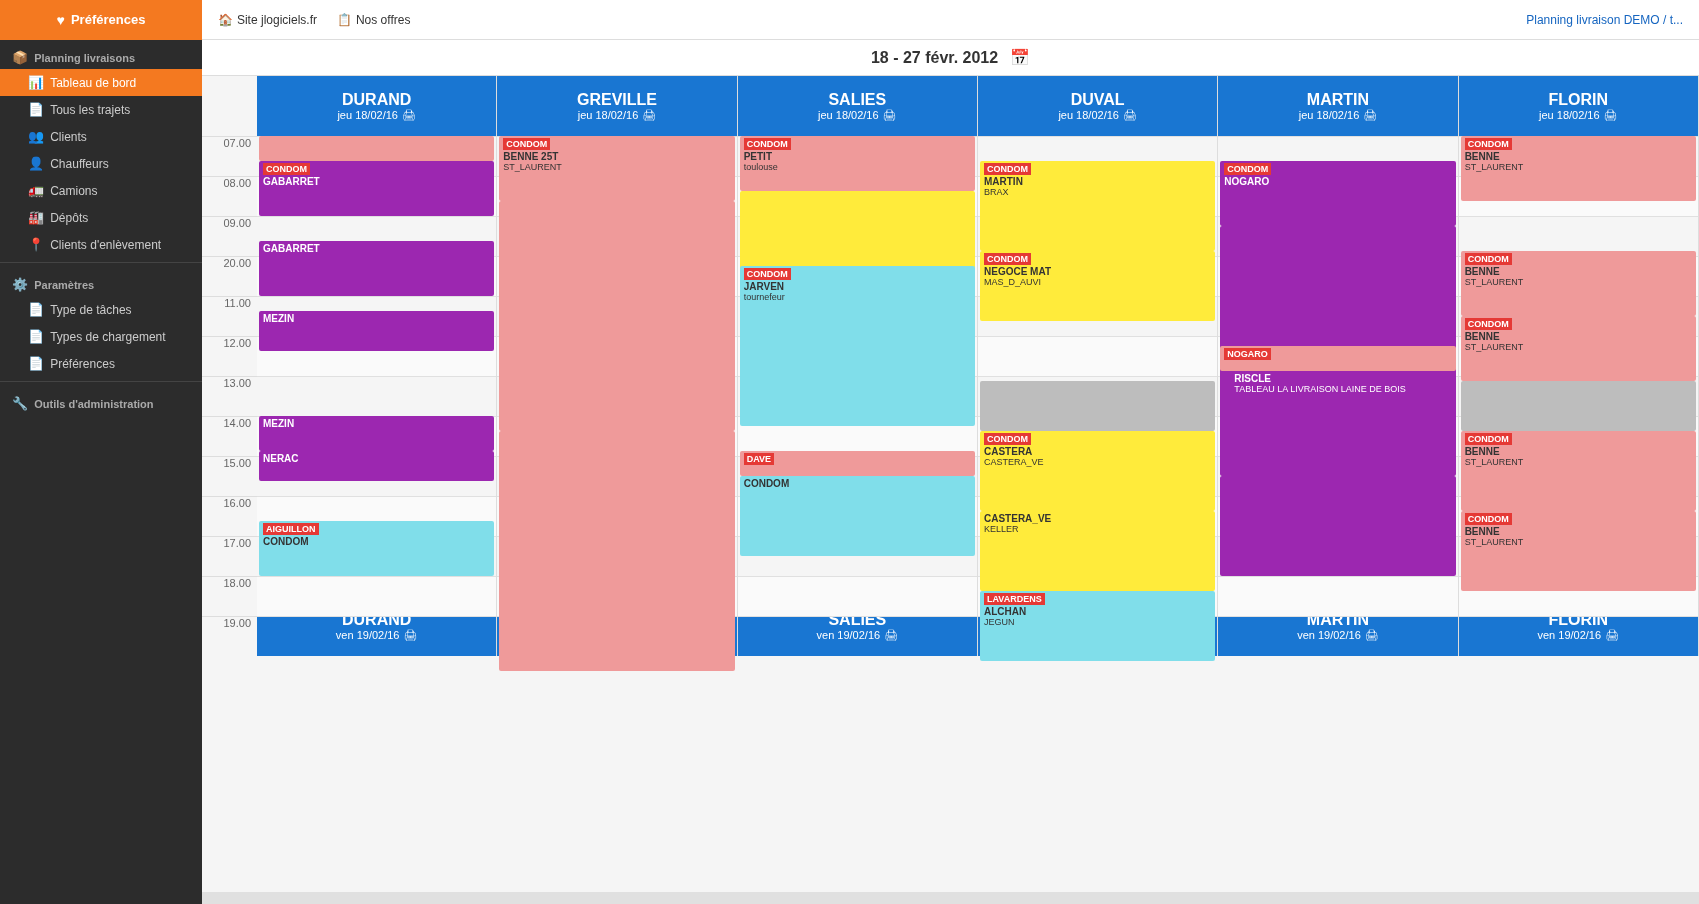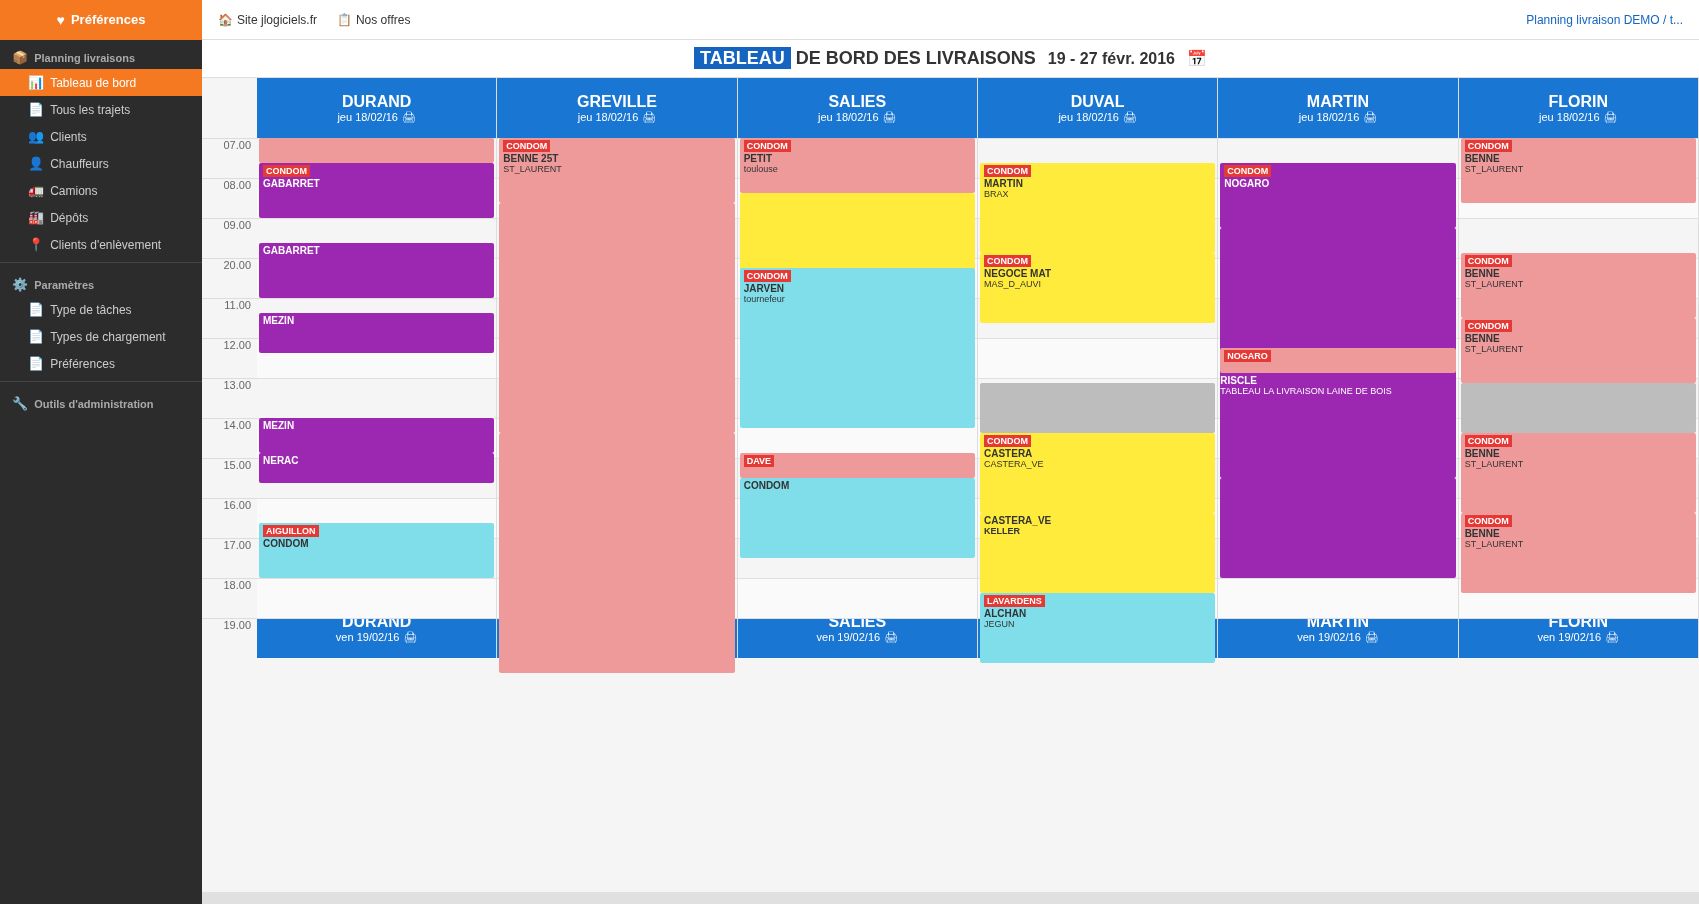--- a/index.html
+++ b/index.html
@@ -162,24 +162,21 @@
     <div class="sidebar-divider"></div>
     <div class="sidebar-section-title">
       <span class="icon">🔧</span>
       <span>Outils d'administration</span>
     </div>
   </div>
 
   <div class="content">
 
     <div class="content-header">
-      <span>
-        <span class="tableau-highlight">TABLEAU</span><span> DE BORD DES LIVRAISONS</span>
-      </span>
-      <span class="date-range">19 - 27 févr. 2016</span>
+      <span class="date-range">18 - 27 févr. 2012</span>
       <span class="cal-icon">📅</span>
     </div>
 
     <div class="planner" id="planner">
       <div class="planner-inner" id="planner-inner">
 
         <div class="time-col" id="time-col">
             <div class="time-slot">07.00</div>
             <div class="time-slot">08.00</div>
             <div class="time-slot">09.00</div>
@@ -314,21 +311,21 @@
                 <div class="grid-row" style="position: absolute; top: 360px; left: 0px; right: 0px; height: 40px;"></div>
                 <div class="grid-row" style="position: absolute; top: 400px; left: 0px; right: 0px; height: 40px;"></div>
                 <div class="grid-row" style="position: absolute; top: 440px; left: 0px; right: 0px; height: 40px;"></div>
                 <div class="grid-row" style="position: absolute; top: 480px; left: 0px; right: 0px; height: 40px;"></div>
                 <div class="event" style="position: absolute; top: 25px; height: 90px; left: 2px; right: 2px; background: rgb(255, 235, 59); color: rgb(51, 51, 51); border-radius: 2px; padding: 2px 4px; overflow: hidden; font-size: 10px; cursor: pointer;"><div style="background:#e53935;color:white;font-size:9px;font-weight:bold;display:inline-block;padding:1px 3px;margin-bottom:1px;">CONDOM</div><br><div style="font-weight:bold;font-size:10px;">MARTIN</div><div style="font-size:9px;">BRAX</div></div>
                 <div class="event" style="position: absolute; top: 115px; height: 70px; left: 2px; right: 2px; background: rgb(255, 235, 59); color: rgb(51, 51, 51); border-radius: 2px; padding: 2px 4px; overflow: hidden; font-size: 10px; cursor: pointer;"><div style="background:#e53935;color:white;font-size:9px;font-weight:bold;display:inline-block;padding:1px 3px;margin-bottom:1px;">CONDOM</div><br><div style="font-weight:bold;font-size:10px;">NEGOCE MAT</div><div style="font-size:9px;">MAS_D_AUVI</div></div>
                 <div class="event" style="position: absolute; top: 245px; height: 50px; left: 2px; right: 2px; background: rgb(189, 189, 189); color: rgb(51, 51, 51); border-radius: 2px; padding: 2px 4px; overflow: hidden; font-size: 10px; cursor: pointer;"></div>
                 <div class="event" style="position: absolute; top: 295px; height: 80px; left: 2px; right: 2px; background: rgb(255, 235, 59); color: rgb(51, 51, 51); border-radius: 2px; padding: 2px 4px; overflow: hidden; font-size: 10px; cursor: pointer;"><div style="background:#e53935;color:white;font-size:9px;font-weight:bold;display:inline-block;padding:1px 3px;margin-bottom:1px;">CONDOM</div><br><div style="font-weight:bold;font-size:10px;">CASTERA</div><div style="font-size:9px;">CASTERA_VE</div></div>
                 <div class="event" style="position: absolute; top: 375px; height: 80px; left: 2px; right: 2px; background: rgb(255, 235, 59); color: rgb(51, 51, 51); border-radius: 2px; padding: 2px 4px; overflow: hidden; font-size: 10px; cursor: pointer;">
                   <div style="font-weight:bold;font-size:10px;">CASTERA_VE</div>
-                  <div style="font-size:9px;font-weight:bold;">KELLER</div>
+                  <div style="font-size:9px;">KELLER</div>
                 </div>
                 <div class="event" style="position: absolute; top: 455px; height: 70px; left: 2px; right: 2px; background: rgb(128, 222, 234); color: rgb(51, 51, 51); border-radius: 2px; padding: 2px 4px; overflow: hidden; font-size: 10px; cursor: pointer;"><div style="background:#e53935;color:white;font-size:9px;font-weight:bold;display:inline-block;padding:1px 3px;margin-bottom:1px;">LAVARDENS</div><br><div style="font-weight:bold;font-size:10px;">ALCHAN</div><div style="font-size:9px;">JEGUN</div></div>
               </div>
               <div class="driver-footer">
                 <div class="driver-name">DUVAL</div>
     <div class="driver-date">ven 19/02/16 <span>🖨</span></div>
               </div>
             </div>
             <div class="driver-col">
               <div class="driver-header">
@@ -345,21 +342,21 @@
                 <div class="grid-row" style="position: absolute; top: 240px; left: 0px; right: 0px; height: 40px;"></div>
                 <div class="grid-row" style="position: absolute; top: 280px; left: 0px; right: 0px; height: 40px;"></div>
                 <div class="grid-row" style="position: absolute; top: 320px; left: 0px; right: 0px; height: 40px;"></div>
                 <div class="grid-row" style="position: absolute; top: 360px; left: 0px; right: 0px; height: 40px;"></div>
                 <div class="grid-row" style="position: absolute; top: 400px; left: 0px; right: 0px; height: 40px;"></div>
                 <div class="grid-row" style="position: absolute; top: 440px; left: 0px; right: 0px; height: 40px;"></div>
                 <div class="grid-row" style="position: absolute; top: 480px; left: 0px; right: 0px; height: 40px;"></div>
                 <div class="event" style="position: absolute; top: 25px; height: 65px; left: 2px; right: 2px; background: rgb(156, 39, 176); color: rgb(255, 255, 255); border-radius: 2px; padding: 2px 4px; overflow: hidden; font-size: 10px; cursor: pointer;"><div style="background:#e53935;color:white;font-size:9px;font-weight:bold;display:inline-block;padding:1px 3px;margin-bottom:1px;">CONDOM</div><br><div style="font-weight:bold;font-size:10px;">NOGARO</div></div>
                 <div class="event" style="position: absolute; top: 90px; height: 180px; left: 2px; right: 2px; background: rgb(156, 39, 176); color: rgb(255, 255, 255); border-radius: 2px; padding: 2px 4px; overflow: hidden; font-size: 10px; cursor: pointer;"></div>
                 <div class="event" style="position: absolute; top: 210px; height: 25px; left: 2px; right: 2px; background: rgb(239, 154, 154); color: rgb(51, 51, 51); border-radius: 2px; padding: 2px 4px; overflow: hidden; font-size: 10px; cursor: pointer;"><div style="background:#e53935;color:white;font-size:9px;font-weight:bold;display:inline-block;padding:1px 3px;margin-bottom:1px;">NOGARO</div><br></div>
-                <div class="event" style="position: absolute; top: 235px; height: 105px; left: 2px; right: 2px; background: rgb(156, 39, 176); color: rgb(255, 255, 255); border-radius: 2px; padding: 2px 0; overflow: hidden; font-size: 10px; cursor: pointer;">
+                <div class="event" style="position: absolute; top: 235px; height: 105px; left: 2px; right: 2px; background: rgb(156, 39, 176); color: rgb(255, 255, 255); border-radius: 2px; padding: 2px 14px; overflow: hidden; font-size: 10px; cursor: pointer;">
                   <div style="font-weight:bold;font-size:10px;">RISCLE</div>
                   <div style="font-size:9px;">TABLEAU LA LIVRAISON LAINE DE BOIS</div>
                 </div>
                 <div class="event" style="position: absolute; top: 340px; height: 100px; left: 2px; right: 2px; background: rgb(156, 39, 176); color: rgb(255, 255, 255); border-radius: 2px; padding: 2px 4px; overflow: hidden; font-size: 10px; cursor: pointer;"></div>
               </div>
               <div class="driver-footer">
                 <div class="driver-name">MARTIN</div>
     <div class="driver-date">ven 19/02/16 <span>🖨</span></div>
               </div>
             </div>

